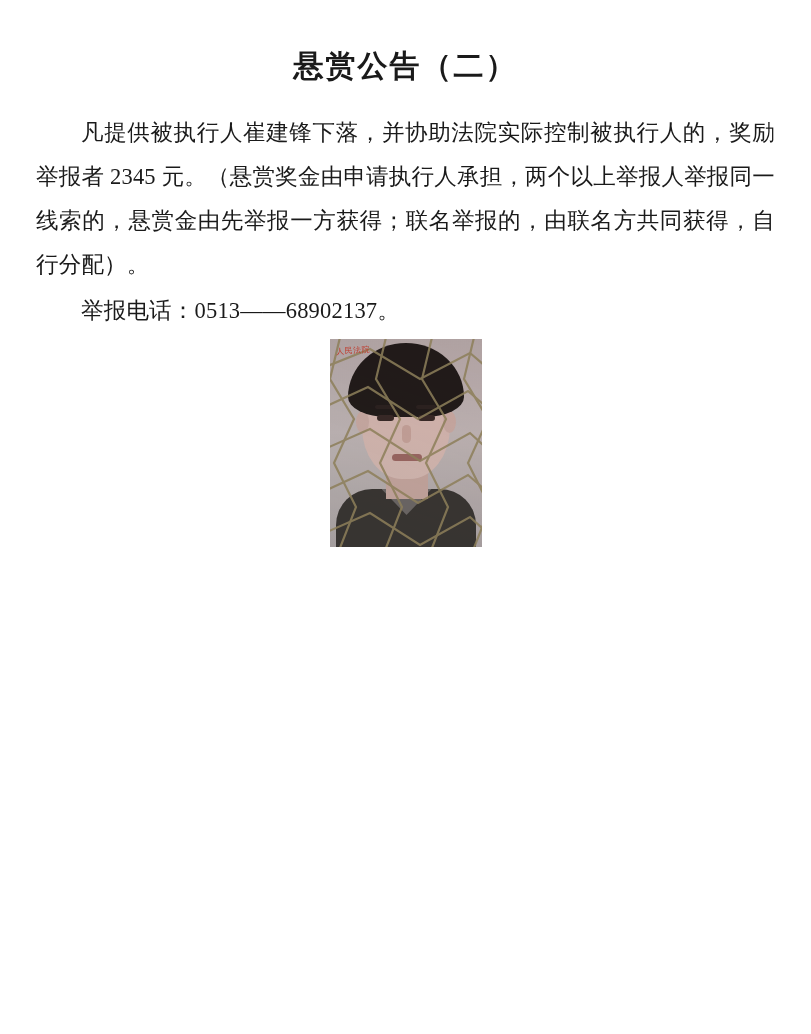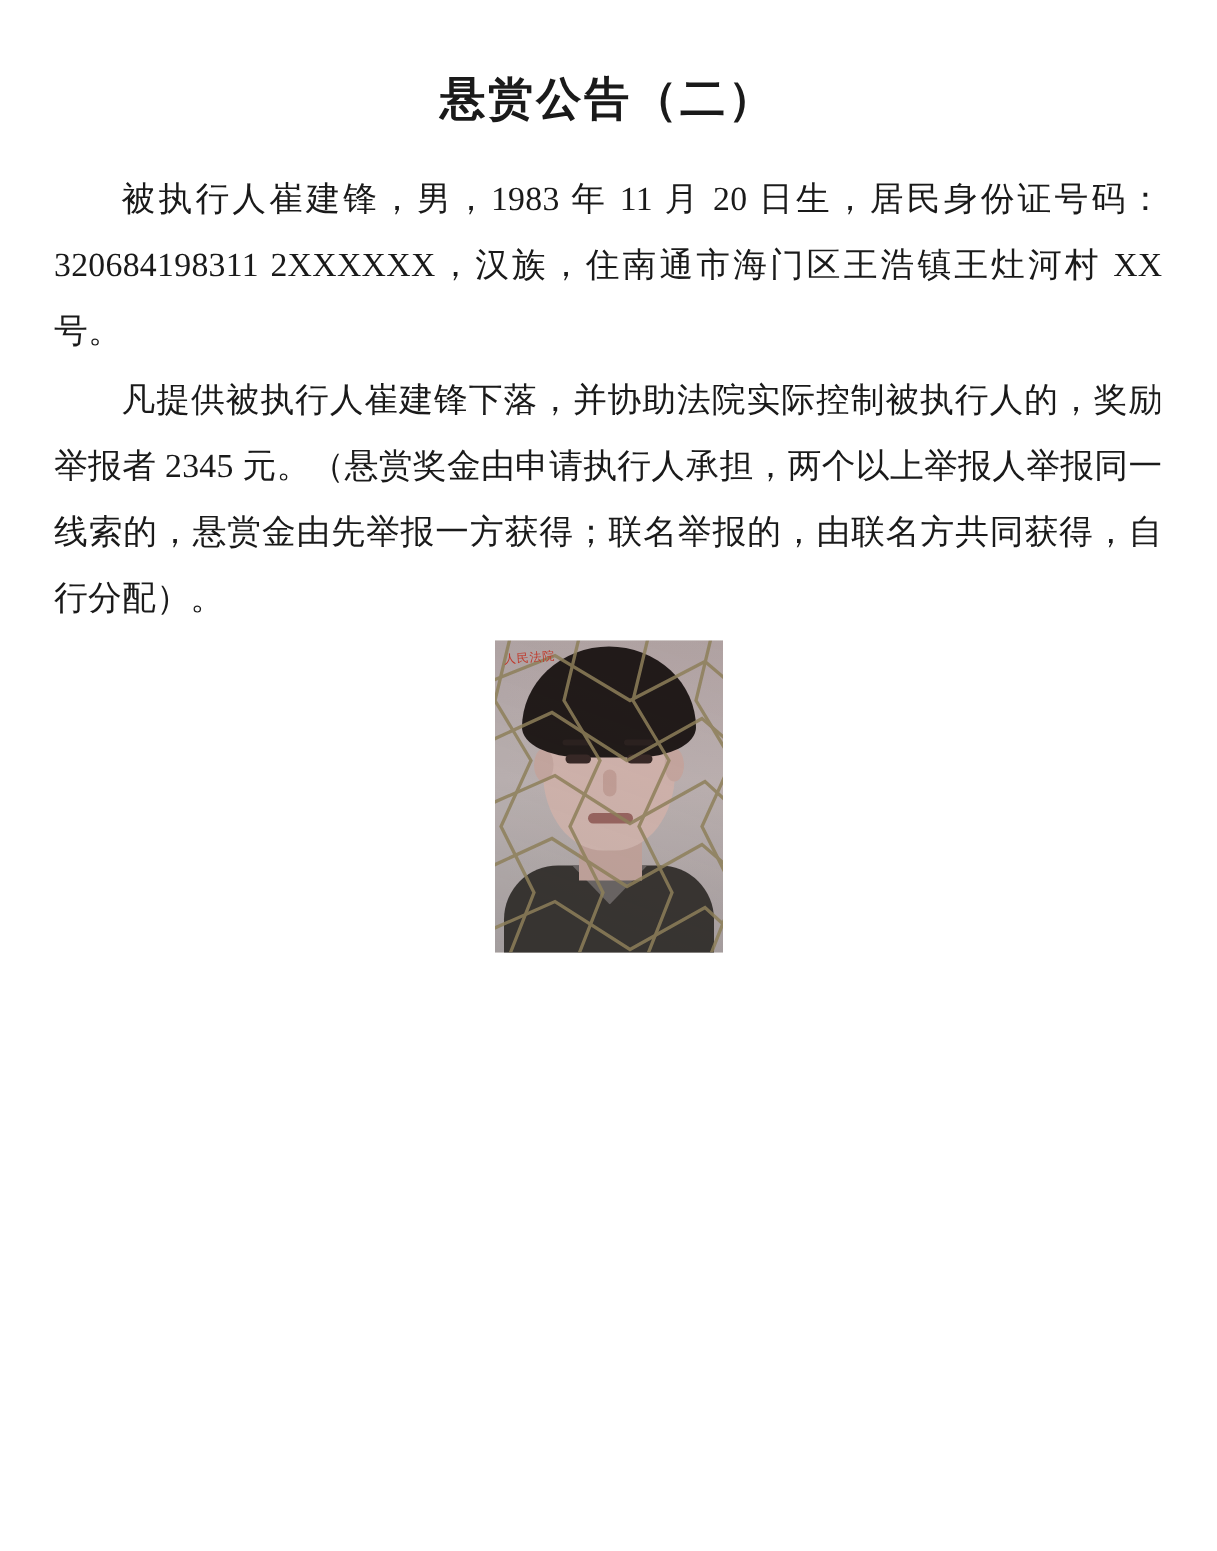--- a/index.html
+++ b/index.html
@@ -169,22 +169,22 @@
     transform: rotate(-4deg);
   }
 </style>
 </head>
 <body>
 
 <div class="page">
 
   <h1 class="doc-title">悬赏公告（二）</h1>
 
-  <p class="para">被执行人崔建锋，男，1983 年 11 月 20 日生，居民身份证号码：320684198311 2XXXXXX，汉族，住南通市海门区王浩镇王灶河村 XX 号。</p>
   <p class="para">凡提供被执行人崔建锋下落，并协助法院实际控制被执行人的，奖励举报者 2345 元。（悬赏奖金由申请执行人承担，两个以上举报人举报同一线索的，悬赏金由先举报一方获得；联名举报的，由联名方共同获得，自行分配）。</p>
+  <p class="para">举报电话：0513——68902137。</p>
 
   <div class="photo-wrap">
     <div class="photo">
       <div class="ph-bg"></div>
       <div class="ph-body"></div>
       <div class="ph-collar"></div>
       <div class="ph-neck"></div>
       <div class="ph-face"></div>
       <div class="ph-ear-l"></div>
       <div class="ph-ear-r"></div>

